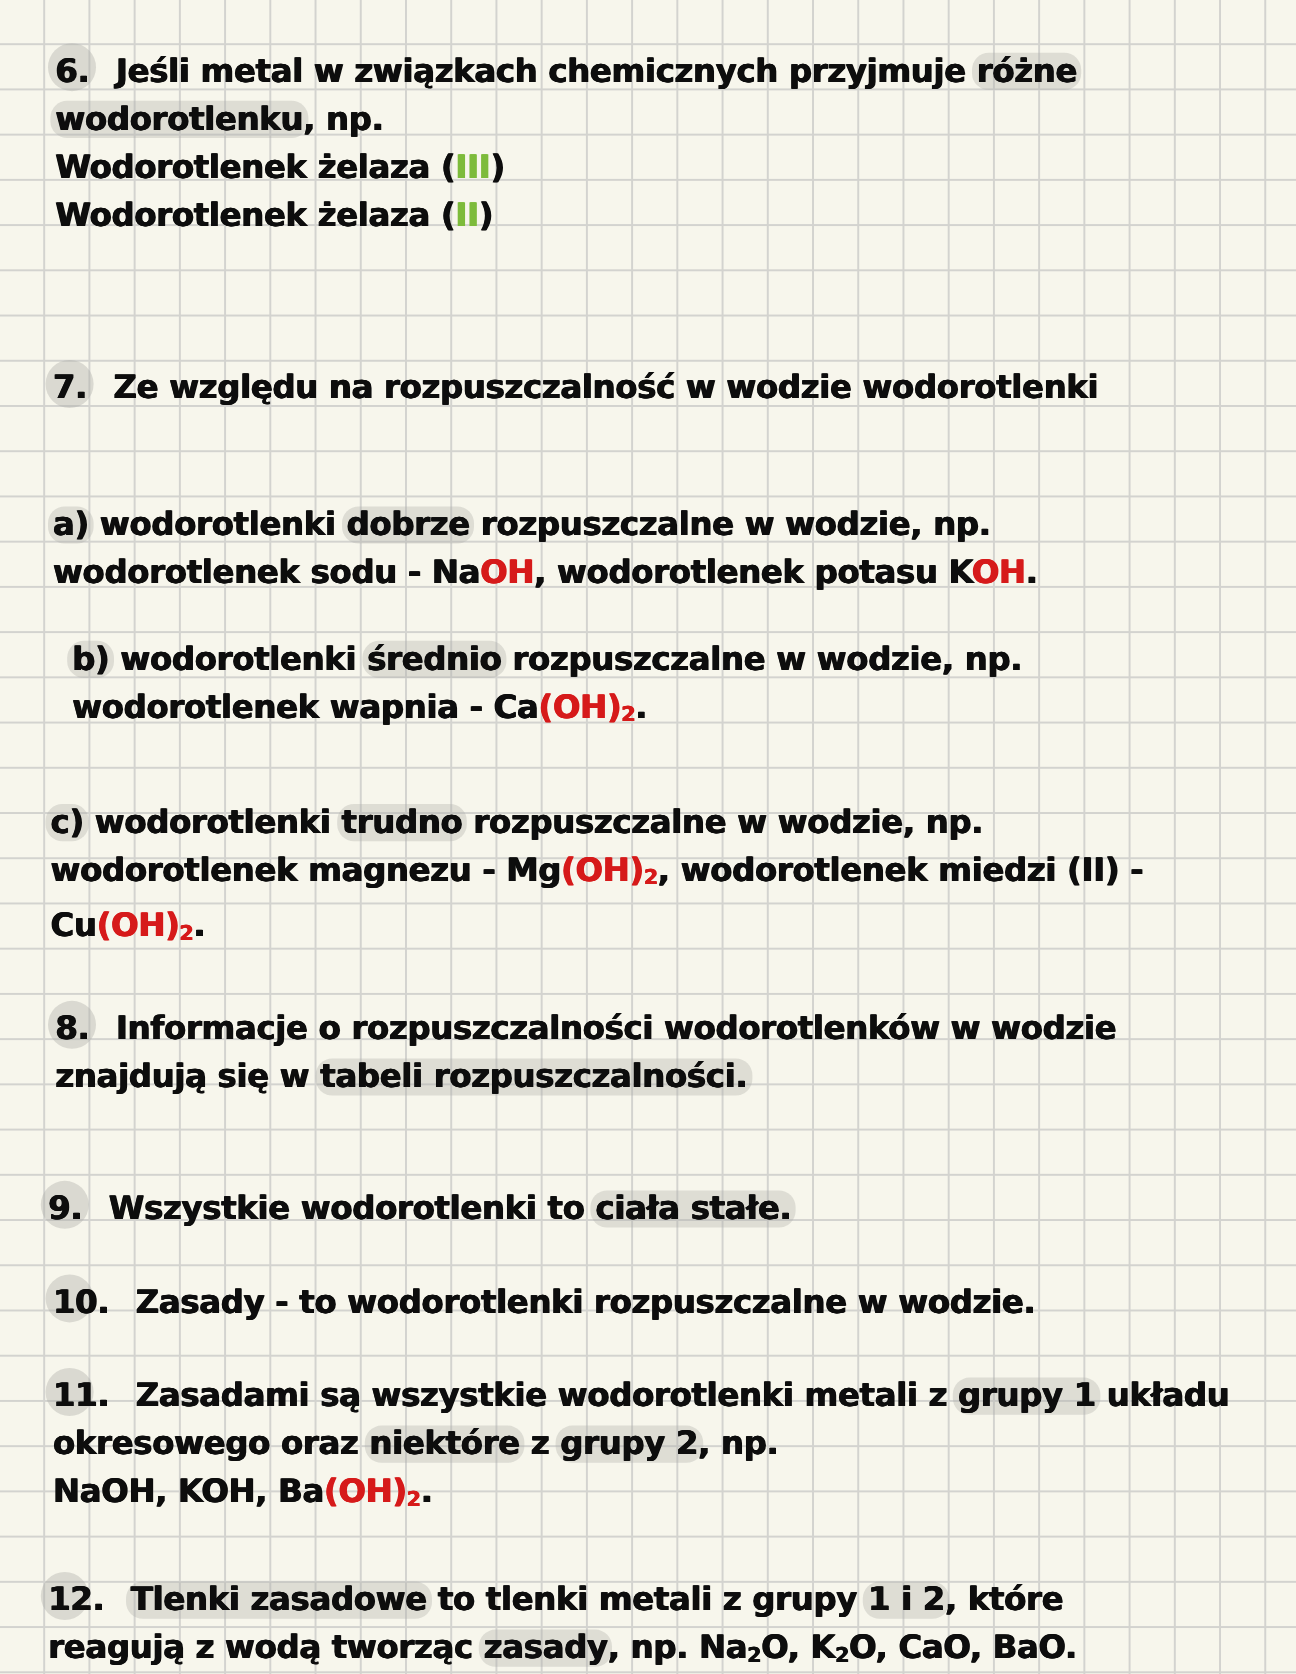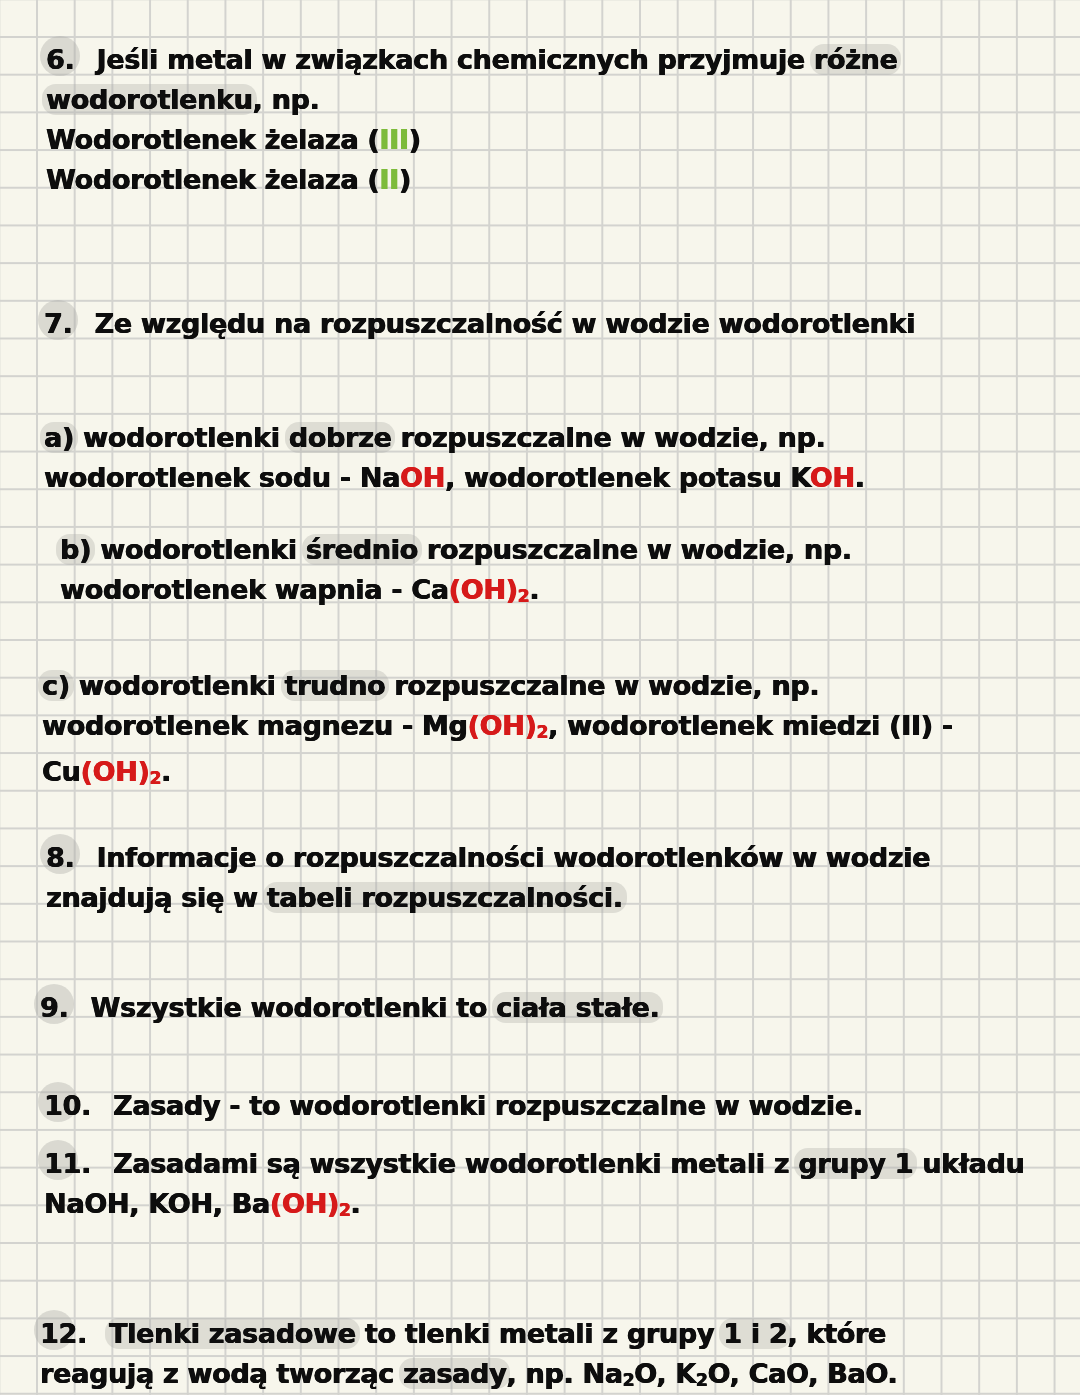--- a/index.html
+++ b/index.html
@@ -86,26 +86,27 @@
 
   <div class="block" style="left:46px; top:838px;">
     <div class="line"><span class="num">8.</span><span>Informacje o rozpuszczalności wodorotlenków w wodzie</span></div>
     <div class="line"><span>znajdują się w </span><span class="hl">tabeli rozpuszczalności.</span></div>
   </div>
 
   <div class="block" style="left:40px; top:988px;">
     <div class="line"><span class="num">9.</span><span>Wszystkie wodorotlenki to </span><span class="hl">ciała stałe.</span></div>
   </div>
 
-  <div class="block" style="left:44px; top:1066px;margin-top:20px;">
+  <div class="block" style="left:44px; top:1066px;">
     <div class="line"><span class="num">10.</span><span>Zasady - to wodorotlenki rozpuszczalne w wodzie.</span></div>
   </div>
 
   <div class="block" style="left:44px; top:1144px;">
     <div class="line"><span class="num">11.</span><span>Zasadami są wszystkie wodorotlenki metali z </span><span class="hl">grupy 1</span><span> układu</span></div>
+    <div class="line"><span>okresowego oraz </span><span class="hl">niektóre</span><span> z </span><span class="hl">grupy 2</span><span>, np.</span></div>
     <div class="line"><span>NaOH, KOH, Ba</span><span class="red">(OH)</span><span class="red sub">2</span><span>.</span></div>
   </div>
 
   <div class="block" style="left:40px; top:1290px;margin-top:24px;">
     <div class="line"><span class="num">12.</span><span class="hl">Tlenki zasadowe</span><span> to tlenki metali z grupy </span><span class="hl">1 i 2</span><span>, które</span></div>
     <div class="line"><span>reagują z wodą tworząc </span><span class="hl">zasady</span><span>, np. Na</span><span class="sub">2</span><span>O, K</span><span class="sub">2</span><span>O, CaO, BaO.</span></div>
   </div>
 
 </div>
 

